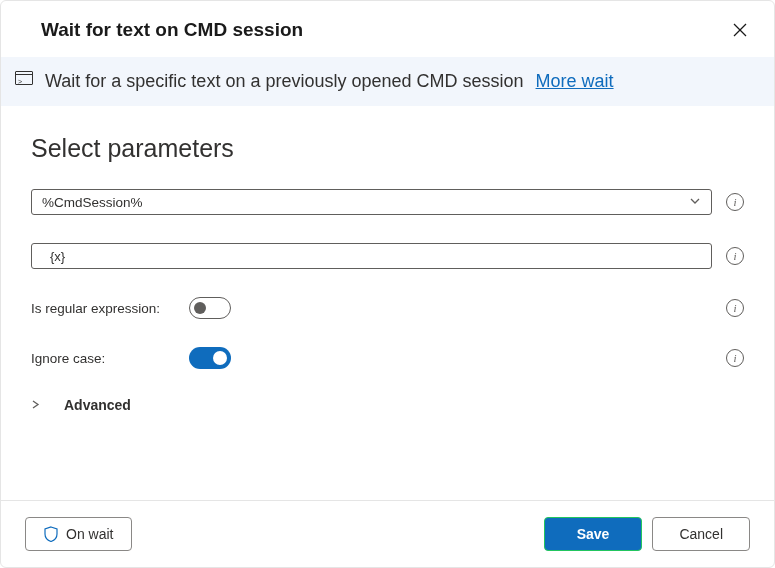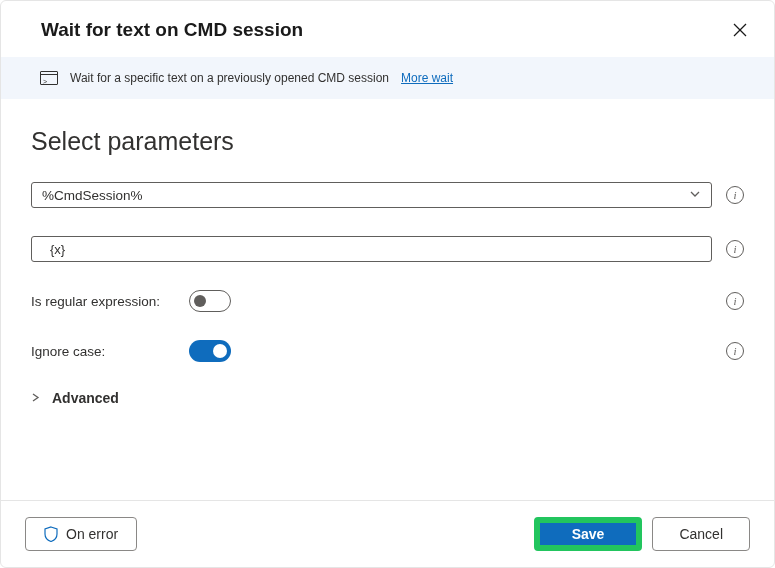--- a/index.html
+++ b/index.html
@@ -28,25 +28,25 @@
     color: #1a1a1a;
   }
   .close-btn {
     width: 20px; height: 20px;
     display:flex;align-items:center;justify-content:center;
     cursor:pointer;
     color:#1a1a1a;
   }
   .info-banner {
     background: #f2f6fc;
-    padding: 14px 39px;
+    padding: 14px 14px;
     display:flex;
     align-items:flex-start;
     gap:12px;
-    font-size:12px;
+    font-size:18px;
     color:#323130;
   }
   .info-banner .more-link {
     color:#0f6cbd;
     text-decoration:underline;
     cursor:pointer;
   }
   .content {
     flex:1;
     padding: 28px 30px 10px 30px;
@@ -147,21 +147,21 @@
     border-radius:50%;
     background:#fff;
     right:4px;top:4px;
   }
   .toggle-spacer {
     flex:1;
   }
   .advanced {
     display:flex;
     align-items:center;
-    gap:12px;
+    gap:24px;
     font-size:14px;
     font-weight:600;
     color:#323130;
     cursor:pointer;
     margin-top:8px;
   }
   .advanced .chev {
     font-size:11px;
     color:#605e5c;
   }
@@ -182,21 +182,21 @@
     align-items:center;
     gap:8px;
   }
   .btn-secondary {
     background:#fff;
     border:1px solid #8a8886;
     color:#323130;
   }
   .btn-primary {
     background:#0f6cbd;
-    border:6px solid #22c55e;
+    border:1px solid #22c55e;
     color:#fff;
     font-weight:600;
     padding:0 32px;
   }
   .spacer { flex:1; }
   .cmd-icon {
     width:18px;height:14px;
     border:1.3px solid #323130;
     border-radius:1px;
     position:relative;
@@ -287,21 +287,21 @@
     </span>
     <span>Advanced</span>
   </div>
 </div>
 
 <div class="footer">
   <button class="btn btn-secondary">
     <svg width="14" height="16" viewBox="0 0 14 16">
         <path d="M7 1 L13 3 V8 C13 12 10 14.5 7 15.5 C4 14.5 1 12 1 8 V3 Z" fill="none" stroke="#0f6cbd" stroke-width="1.2"></path>
       </svg>
-    <span>On error</span>
+    <span>On wait</span>
   </button>
   <div class="spacer"></div>
   <button class="btn btn-primary" style="margin-right:10px;">
     <span>Save</span>
   </button>
   <button class="btn btn-secondary" style="padding:0 26px;">
     <span>Cancel</span>
   </button>
 </div>
 

